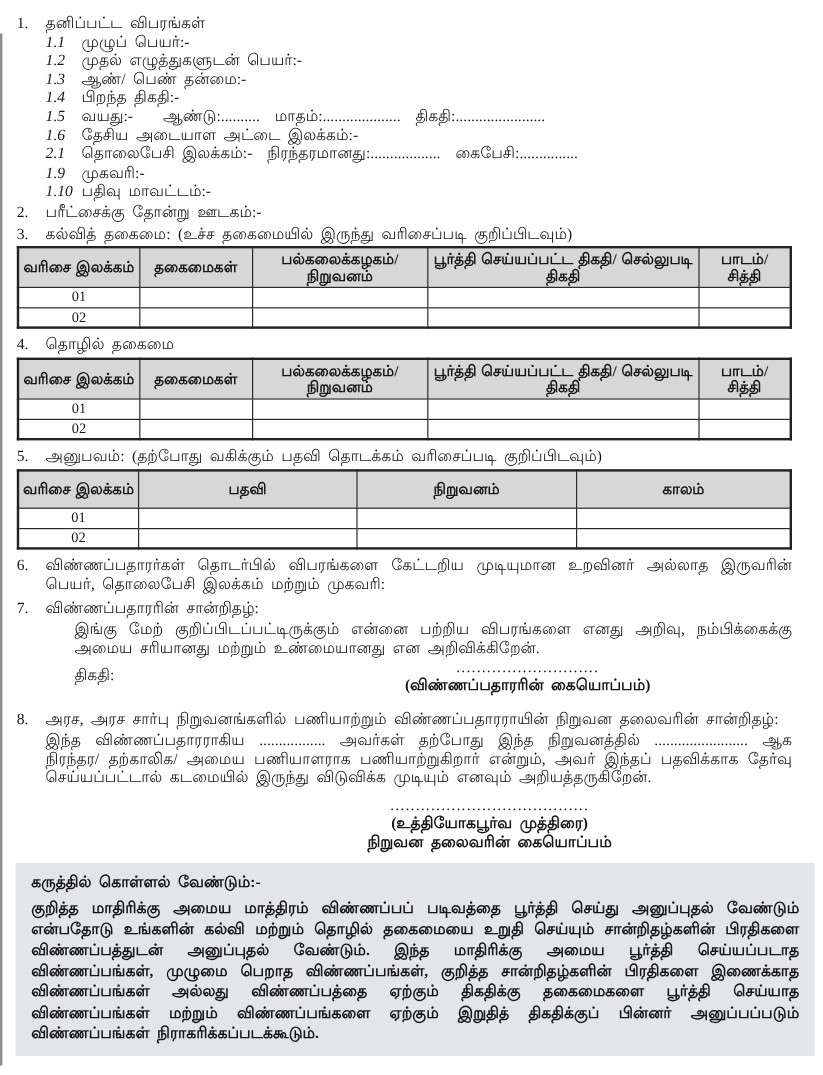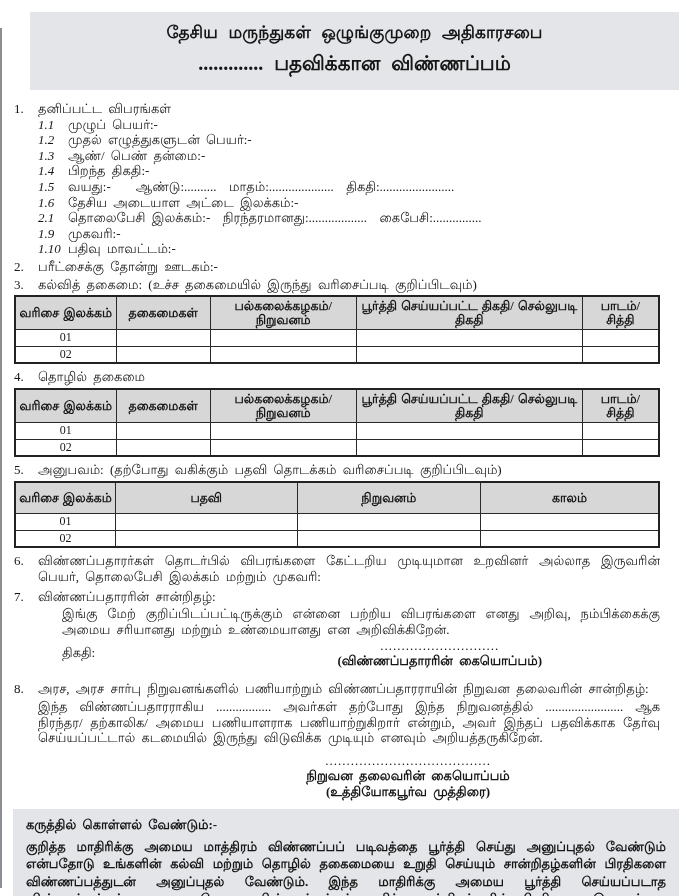--- a/index.html
+++ b/index.html
@@ -85,24 +85,20 @@
     font-weight:bold; font-size:13px; line-height:17.4px;
     text-align:justify; word-spacing:3px; margin-top:4px;
   }
 </style>
 </head>
 <body>
 
 <div class="page">
   <div class="edge"></div>
 
-  <div class="header-box">
-    <div class="title1">தேசிய மருந்துகள் ஒழுங்குமுறை அதிகாரசபை</div>
-    <div class="title2">............. பதவிக்கான விண்ணப்பம்</div>
-  </div>
 
   <div class="content">
 
     <div class="row main">
       <span class="num">1.</span>
       <span class="txt">தனிப்பட்ட விபரங்கள்</span>
     </div>
     <div class="row sub">
       <span class="num">1.1</span>
       <span class="txt pre">முழுப் பெயர்:-</span>
@@ -279,22 +275,22 @@
       </div>
     </div>
 
     <div class="row main" style="margin-top:12px;">
       <span class="num">8.</span>
       <span class="txt">அரச, அரச சார்பு நிறுவனங்களில் பணியாற்றும் விண்ணப்பதாரராயின் நிறுவன தலைவரின் சான்றிதழ்:</span>
     </div>
     <div class="para8 just pre">இந்த விண்ணப்பதாரராகிய ................. அவர்கள் தற்போது இந்த நிறுவனத்தில் ........................ ஆக நிரந்தர/ தற்காலிக/ அமைய பணியாளராக பணியாற்றுகிறார் என்றும், அவர் இந்தப் பதவிக்காக தேர்வு செய்யப்பட்டால் கடமையில் இருந்து விடுவிக்க முடியும் எனவும் அறியத்தருகிறேன்.</div>
     <div class="sigblock sig8">
       <div class="dots">.......................................</div>
+      <div class="siglabel">(உத்தியோகபூர்வ முத்திரை)</div>
       <div class="siglabel">நிறுவன தலைவரின் கையொப்பம்</div>
-      <div class="siglabel">(உத்தியோகபூர்வ முத்திரை)</div>
     </div>
   </div>
 
   <div class="note-box">
     <div class="note-title">கருத்தில் கொள்ளல் வேண்டும்:-</div>
     <div class="note-body">குறித்த மாதிரிக்கு அமைய மாத்திரம் விண்ணப்பப் படிவத்தை பூர்த்தி செய்து அனுப்புதல் வேண்டும் என்பதோடு உங்களின் கல்வி மற்றும் தொழில் தகைமையை உறுதி செய்யும் சான்றிதழ்களின் பிரதிகளை விண்ணப்பத்துடன் அனுப்புதல் வேண்டும். இந்த மாதிரிக்கு அமைய பூர்த்தி செய்யப்படாத விண்ணப்பங்கள், முழுமை பெறாத விண்ணப்பங்கள், குறித்த சான்றிதழ்களின் பிரதிகளை இணைக்காத விண்ணப்பங்கள் அல்லது விண்ணப்பத்தை ஏற்கும் திகதிக்கு தகைமைகளை பூர்த்தி செய்யாத விண்ணப்பங்கள் மற்றும் விண்ணப்பங்களை ஏற்கும் இறுதித் திகதிக்குப் பின்னர் அனுப்பப்படும் விண்ணப்பங்கள் நிராகரிக்கப்படக்கூடும்.</div>
   </div>
 </div>
 
 </body></html>

